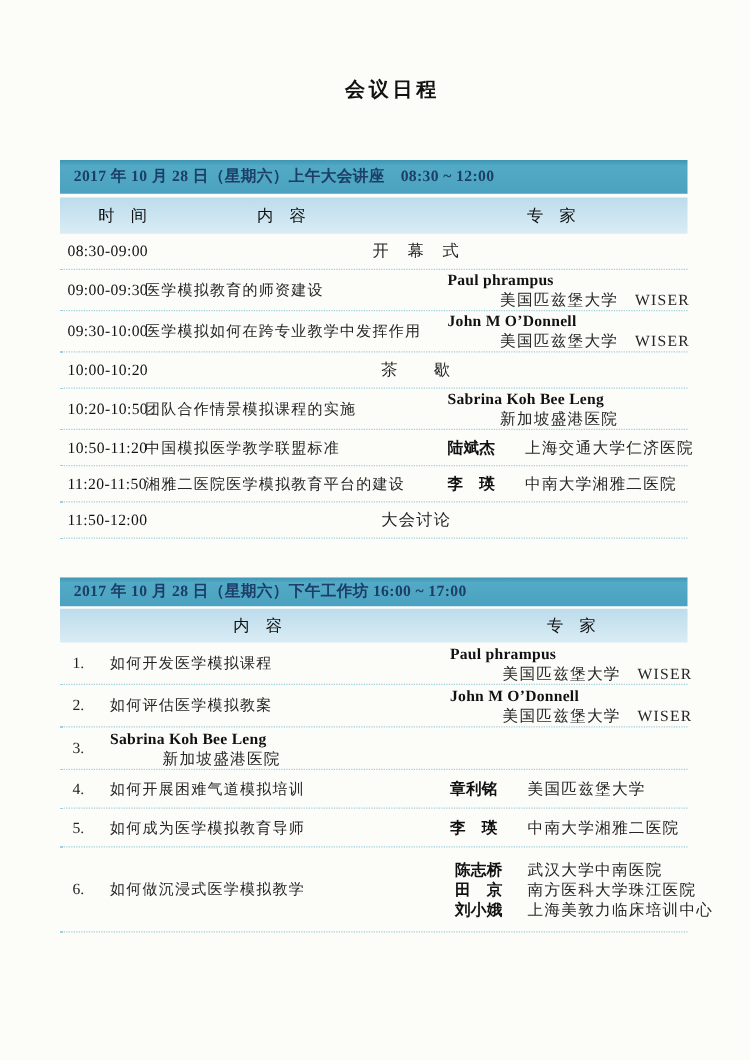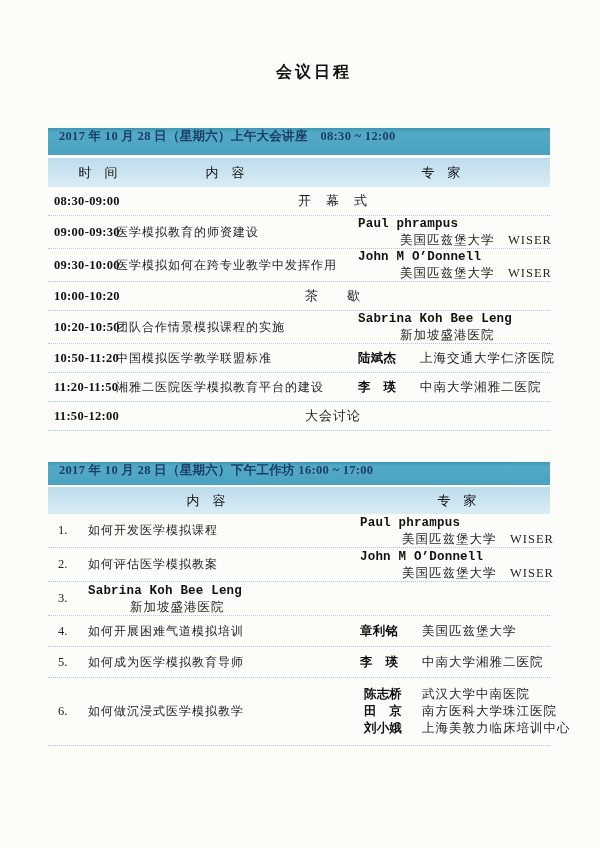--- a/index.html
+++ b/index.html
@@ -8,21 +8,21 @@
     font-family:"Liberation Serif","DejaVu Serif",serif;color:#222;
   }
   .doc-title{
     position:absolute;top:62px;left:0;width:100%;text-align:center;padding-left:28px;
     box-sizing:border-box;font-size:16px;font-weight:bold;letter-spacing:3px;color:#111;
   }
   .session{position:absolute;left:48px;width:502px;}
   .t1{top:128px;}
   .t2{top:462px;}
   .bar{
-    height:27px;display:flex;align-items:flex-start;padding-left:11px;box-sizing:border-box;
+    height:27px;display:flex;align-items:center;padding-left:11px;box-sizing:border-box;
     background:linear-gradient(180deg,#3f96b4 0%,#53aac6 18%,#4aa2c0 100%);
     color:#1c3e67;font-weight:bold;font-size:12.5px;white-space:pre;letter-spacing:.3px;
   }
   .t2 .bar{height:23px;}
   .cols{
     margin-top:3px;height:29px;display:flex;align-items:center;
     background:linear-gradient(180deg,#bddcec 0%,#d9ecf4 100%);
     font-weight:normal;font-size:13px;color:#101010;
   }
   .t2 .cols{margin-top:2px;height:27px;}
@@ -32,28 +32,28 @@
   .c-content2{width:316px;text-align:center;}
   .c-expert2{flex:1;text-align:center;}
   .row{
     display:flex;align-items:center;border-bottom:1px dotted #9fd0de;box-sizing:border-box;
   }
   .row.single{min-height:29px;}
   .t2 .row.single{min-height:31px;}
   .row.stacked{min-height:33px;}
   .t2 .row.stacked{min-height:34px;}
   .t2 .row.multi{min-height:68px;}
-  .cell-time{width:62px;padding-left:6px;flex:0 0 auto;font-weight:bold;font-size:12.5px;letter-spacing:.3px;color:#111;white-space:nowrap;}
+  .cell-time{width:62px;padding-left:6px;flex:0 0 auto;font-weight:normal;font-size:12.5px;letter-spacing:.3px;color:#111;white-space:nowrap;}
   .cell-num{width:30px;padding-left:10px;flex:0 0 auto;font-size:12.5px;color:#222;}
   .cell-content{flex:0 0 auto;font-size:12px;letter-spacing:1px;color:#262626;white-space:nowrap;overflow:visible;}
   .t1 .cell-content{width:242px;}
   .t2 .cell-content{width:272px;}
   .cell-center{flex:1;text-align:center;font-size:13px;letter-spacing:1px;color:#1e1e1e;}
   .cell-expert{flex:1 1 auto;min-width:0;font-size:12.5px;color:#262626;}
-  .x-name{font-weight:bold;font-size:12.5px;line-height:16px;color:#111;letter-spacing:.2px;white-space:pre;font-family:Liberation Mono, monospace;}
+  .x-name{font-weight:bold;font-size:12.5px;line-height:16px;color:#111;letter-spacing:.2px;white-space:pre;}
   .x-affil{font-size:12.5px;line-height:16px;letter-spacing:1px;white-space:nowrap;}
   .x-stacked .x-affil{padding-left:42px;}
   .x-inline{display:flex;align-items:baseline;line-height:18px;}
   .x-inline .x-name{min-width:46px;}
   .x-inline .x-affil{margin-left:16px;}
   .multi .x-inline{line-height:22px;text-align:center;}
 </style>
 </head>
 <body>
 

